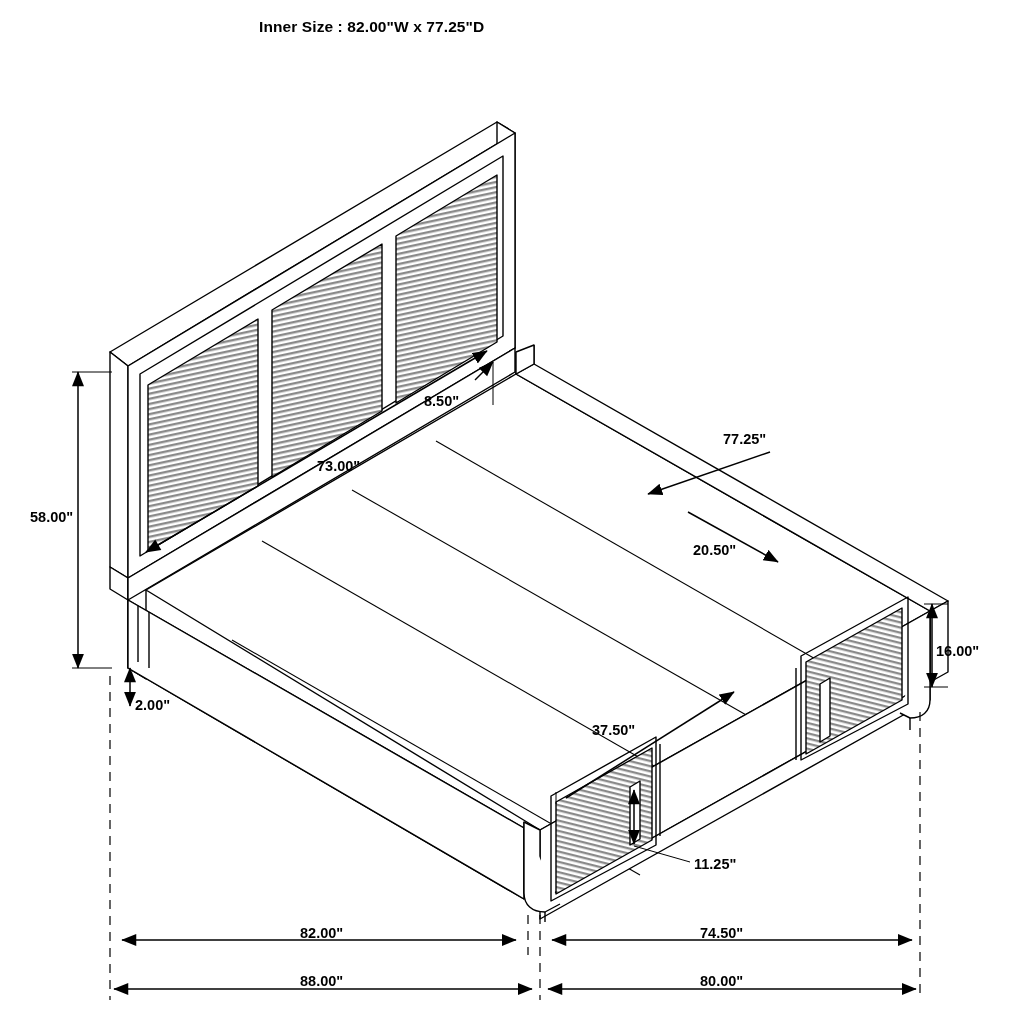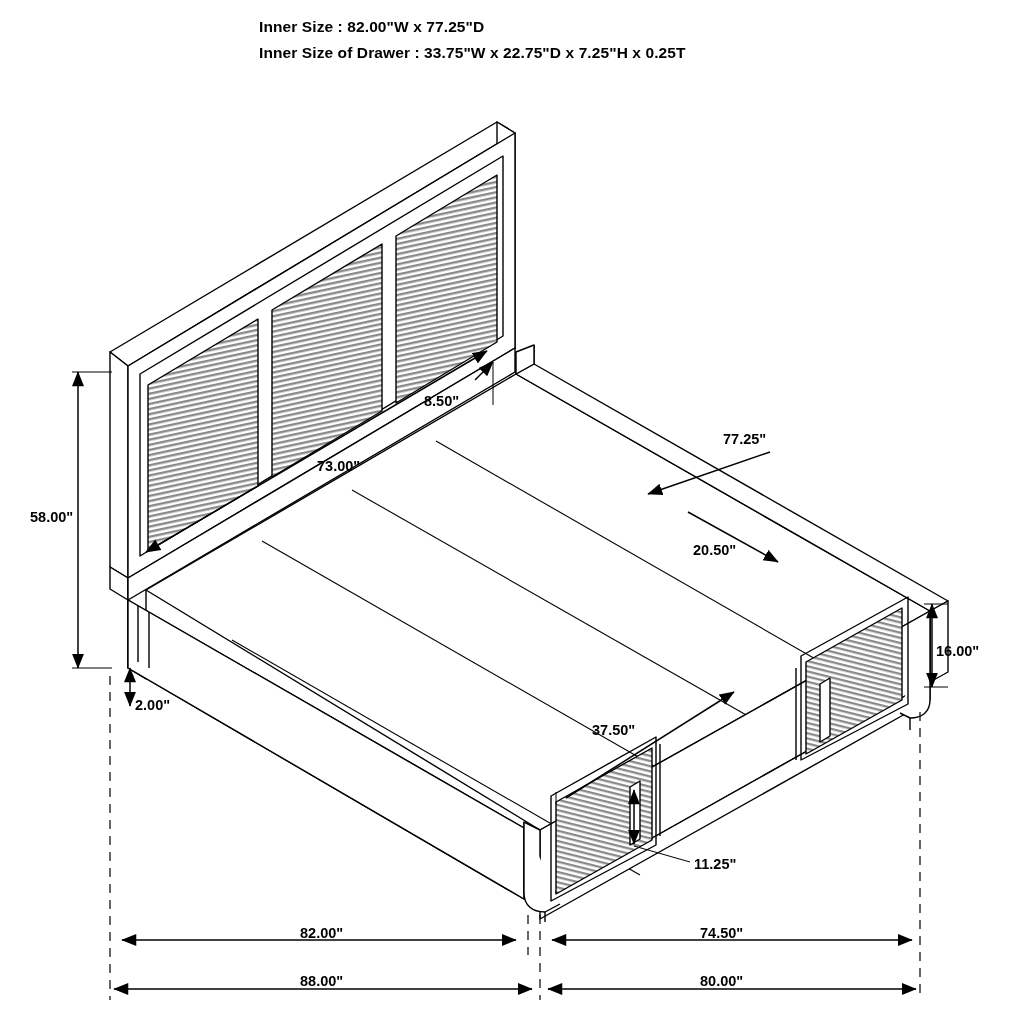--- a/index.html
+++ b/index.html
@@ -26,21 +26,20 @@
     white-space:nowrap;
   }
   svg{position:absolute;left:0;top:0;}
 </style>
 </head>
 <body>
 
 <div id="stage">
 
   <div class="hdr" style="left:259px;top:18px;">Inner Size : 82.00"W x 77.25"D</div>
-  <div class="hdr" style="left:259px;top:44px;">Inner Size of Drawer : 33.75"W x 22.75"D x 7.25"H x 0.25T</div>
 
   <svg width="1024" height="1024" viewBox="0 0 1024 1024">
     <defs>
 
       <pattern id="slatA" width="5" height="5" patternUnits="userSpaceOnUse" patternTransform="rotate(78)">
         <rect width="5" height="5" fill="#ffffff"></rect>
         <rect width="2.4" height="5" fill="#8a8a8a"></rect>
       </pattern>
       <pattern id="slatB" width="5" height="5" patternUnits="userSpaceOnUse" patternTransform="rotate(104)">
         <rect width="5" height="5" fill="#ffffff"></rect>

